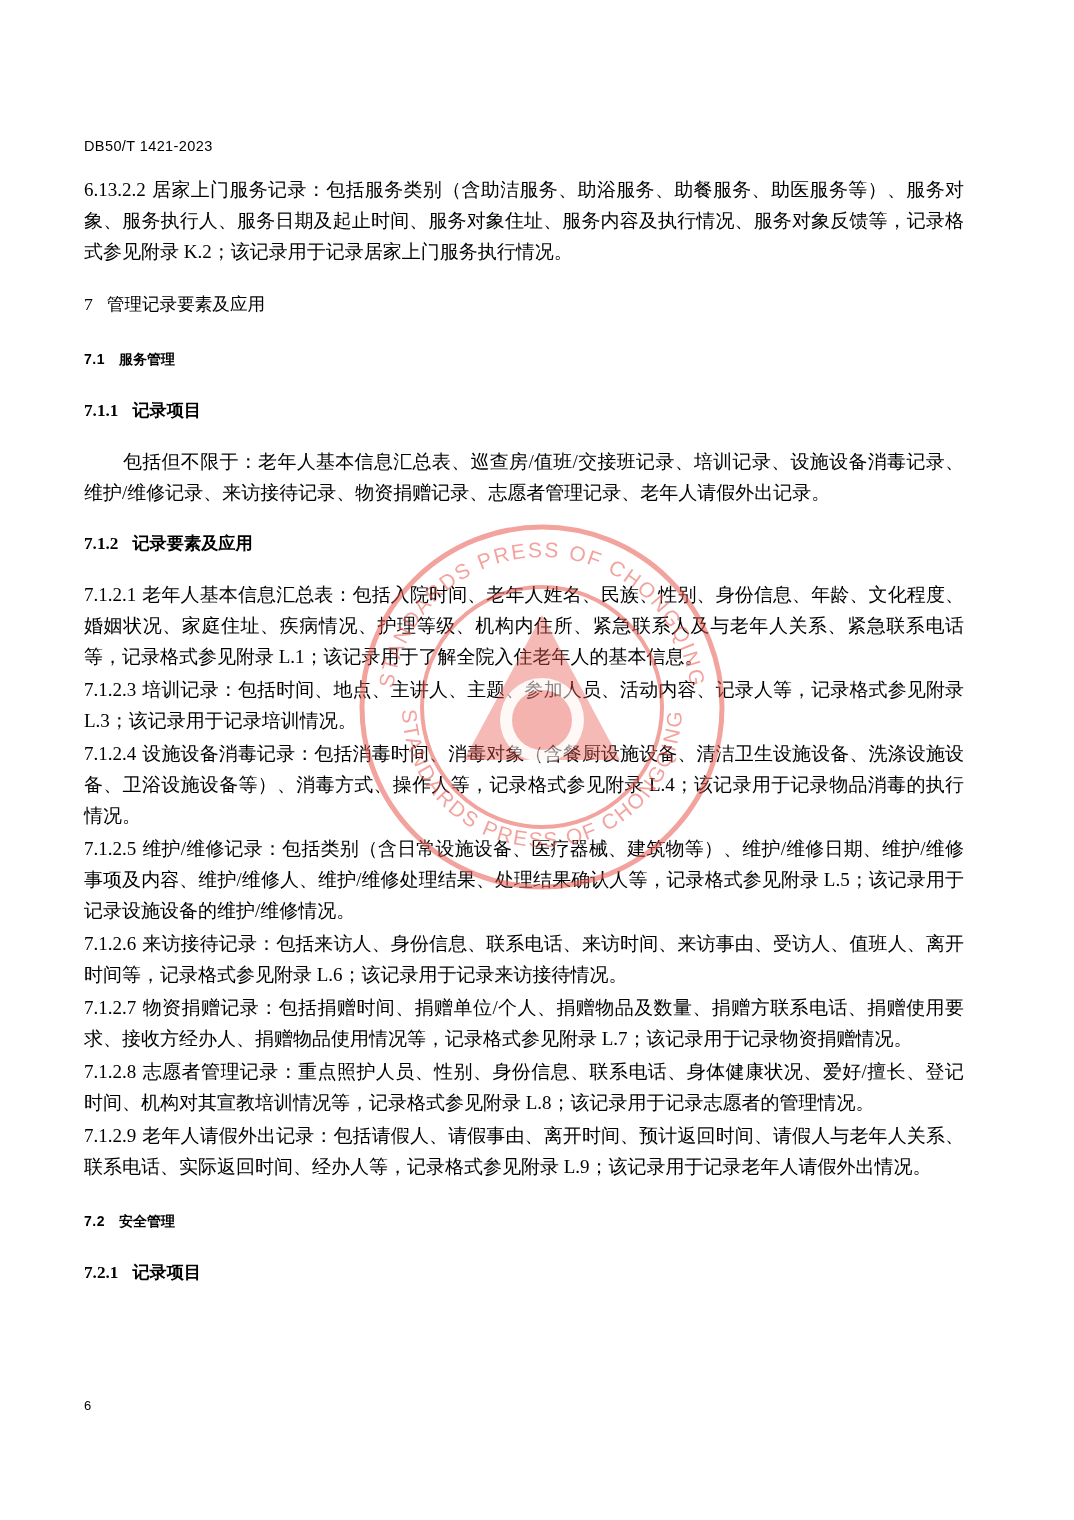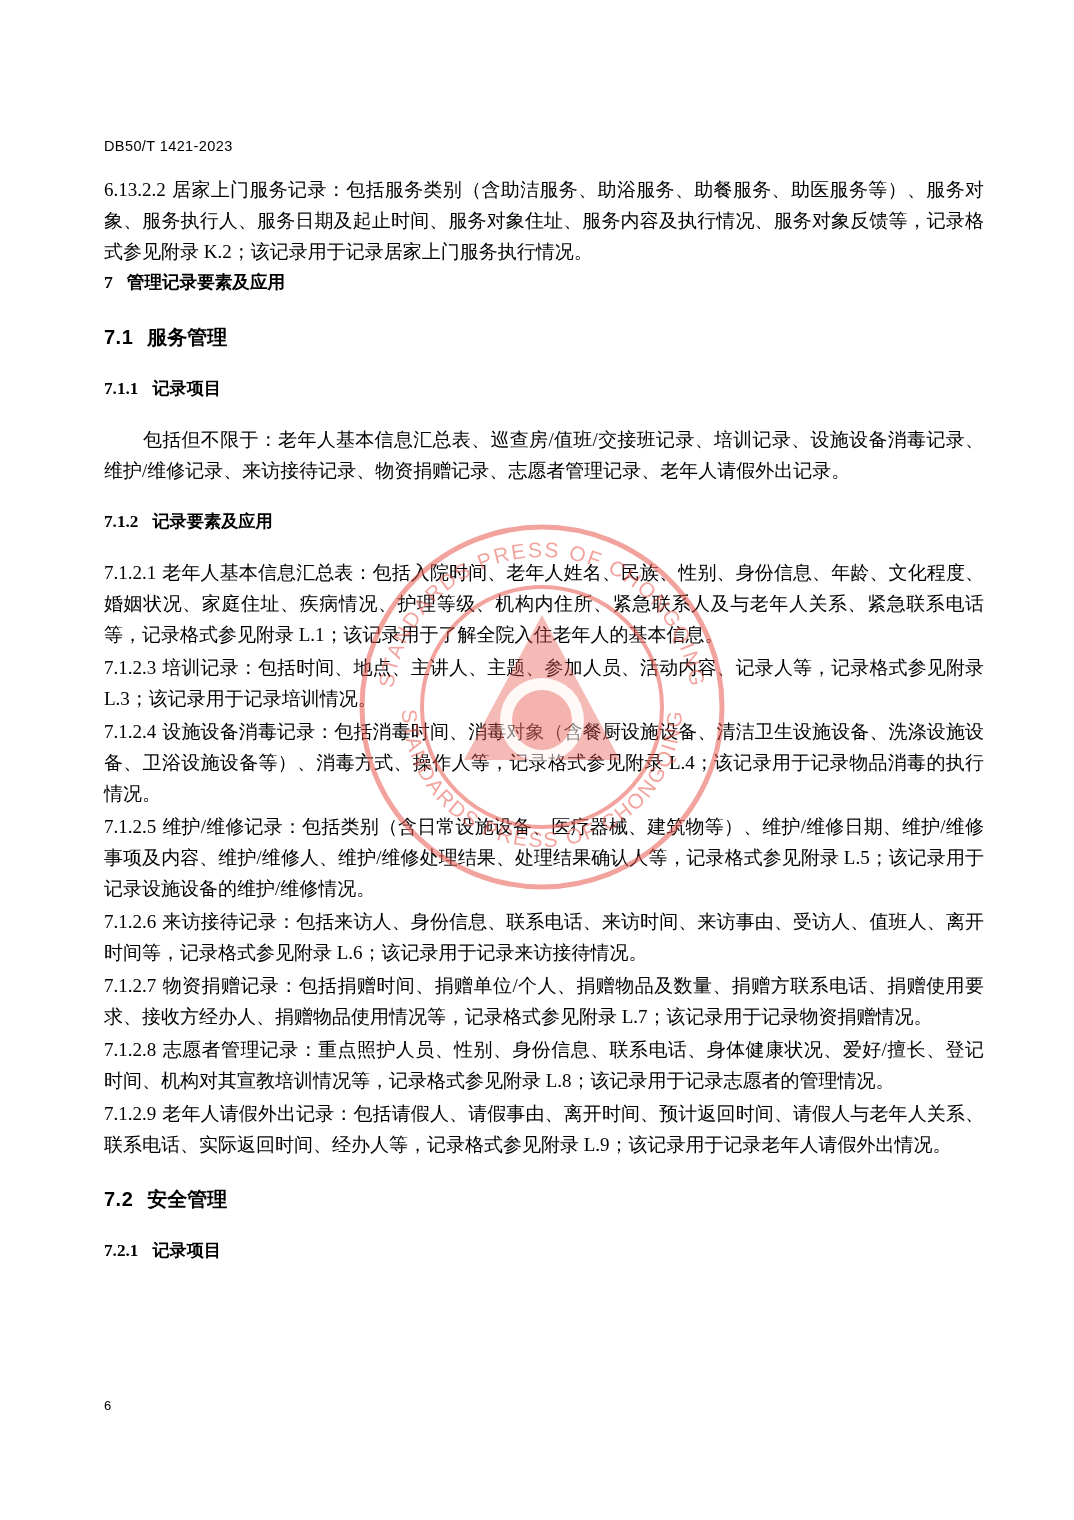--- a/index.html
+++ b/index.html
@@ -14,21 +14,21 @@
   .page {
     position: relative;
     width: 1074px;
     height: 1520px;
     margin: 0 auto;
     background: #fff;
     overflow: hidden;
   }
   .content {
     position: absolute;
-    left: 104px;
+    left: 84px;
     top: 0;
     width: 880px;
     height: 1124px;
   }
   .header {
     position: absolute;
     top: 138px;
     left: 0;
     font-size: 14.5px;
     letter-spacing: 0.4px;
@@ -49,28 +49,29 @@
   }
   p {
     margin: 0;
     font-size: 19px;
     line-height: 31px;
     text-align: justify;
     text-justify: inter-ideograph;
   }
   p.indent-2 { text-indent: 2.05em; }
   .sec-h1 {
-    font-weight: bold;
+    font-weight: normal;
     font-size: 17.6px;
+    margin-top: 22px;
     margin-bottom: 18px;
   }
   .sec-h1 .num { margin-right: 14px; }
   .sec-h2 {
     font-weight: bold;
-    font-size: 20px;
+    font-size: 14px;
     margin-top: 24px;
     margin-bottom: 16px;
     font-family: "Liberation Sans", sans-serif;
   }
   .sec-h2 .num { margin-right: 14px; letter-spacing: 0.5px;}
   .sec-h3 {
     font-weight: bold;
     font-size: 17.2px;
     margin-top: 20px;
     margin-bottom: 14px;

